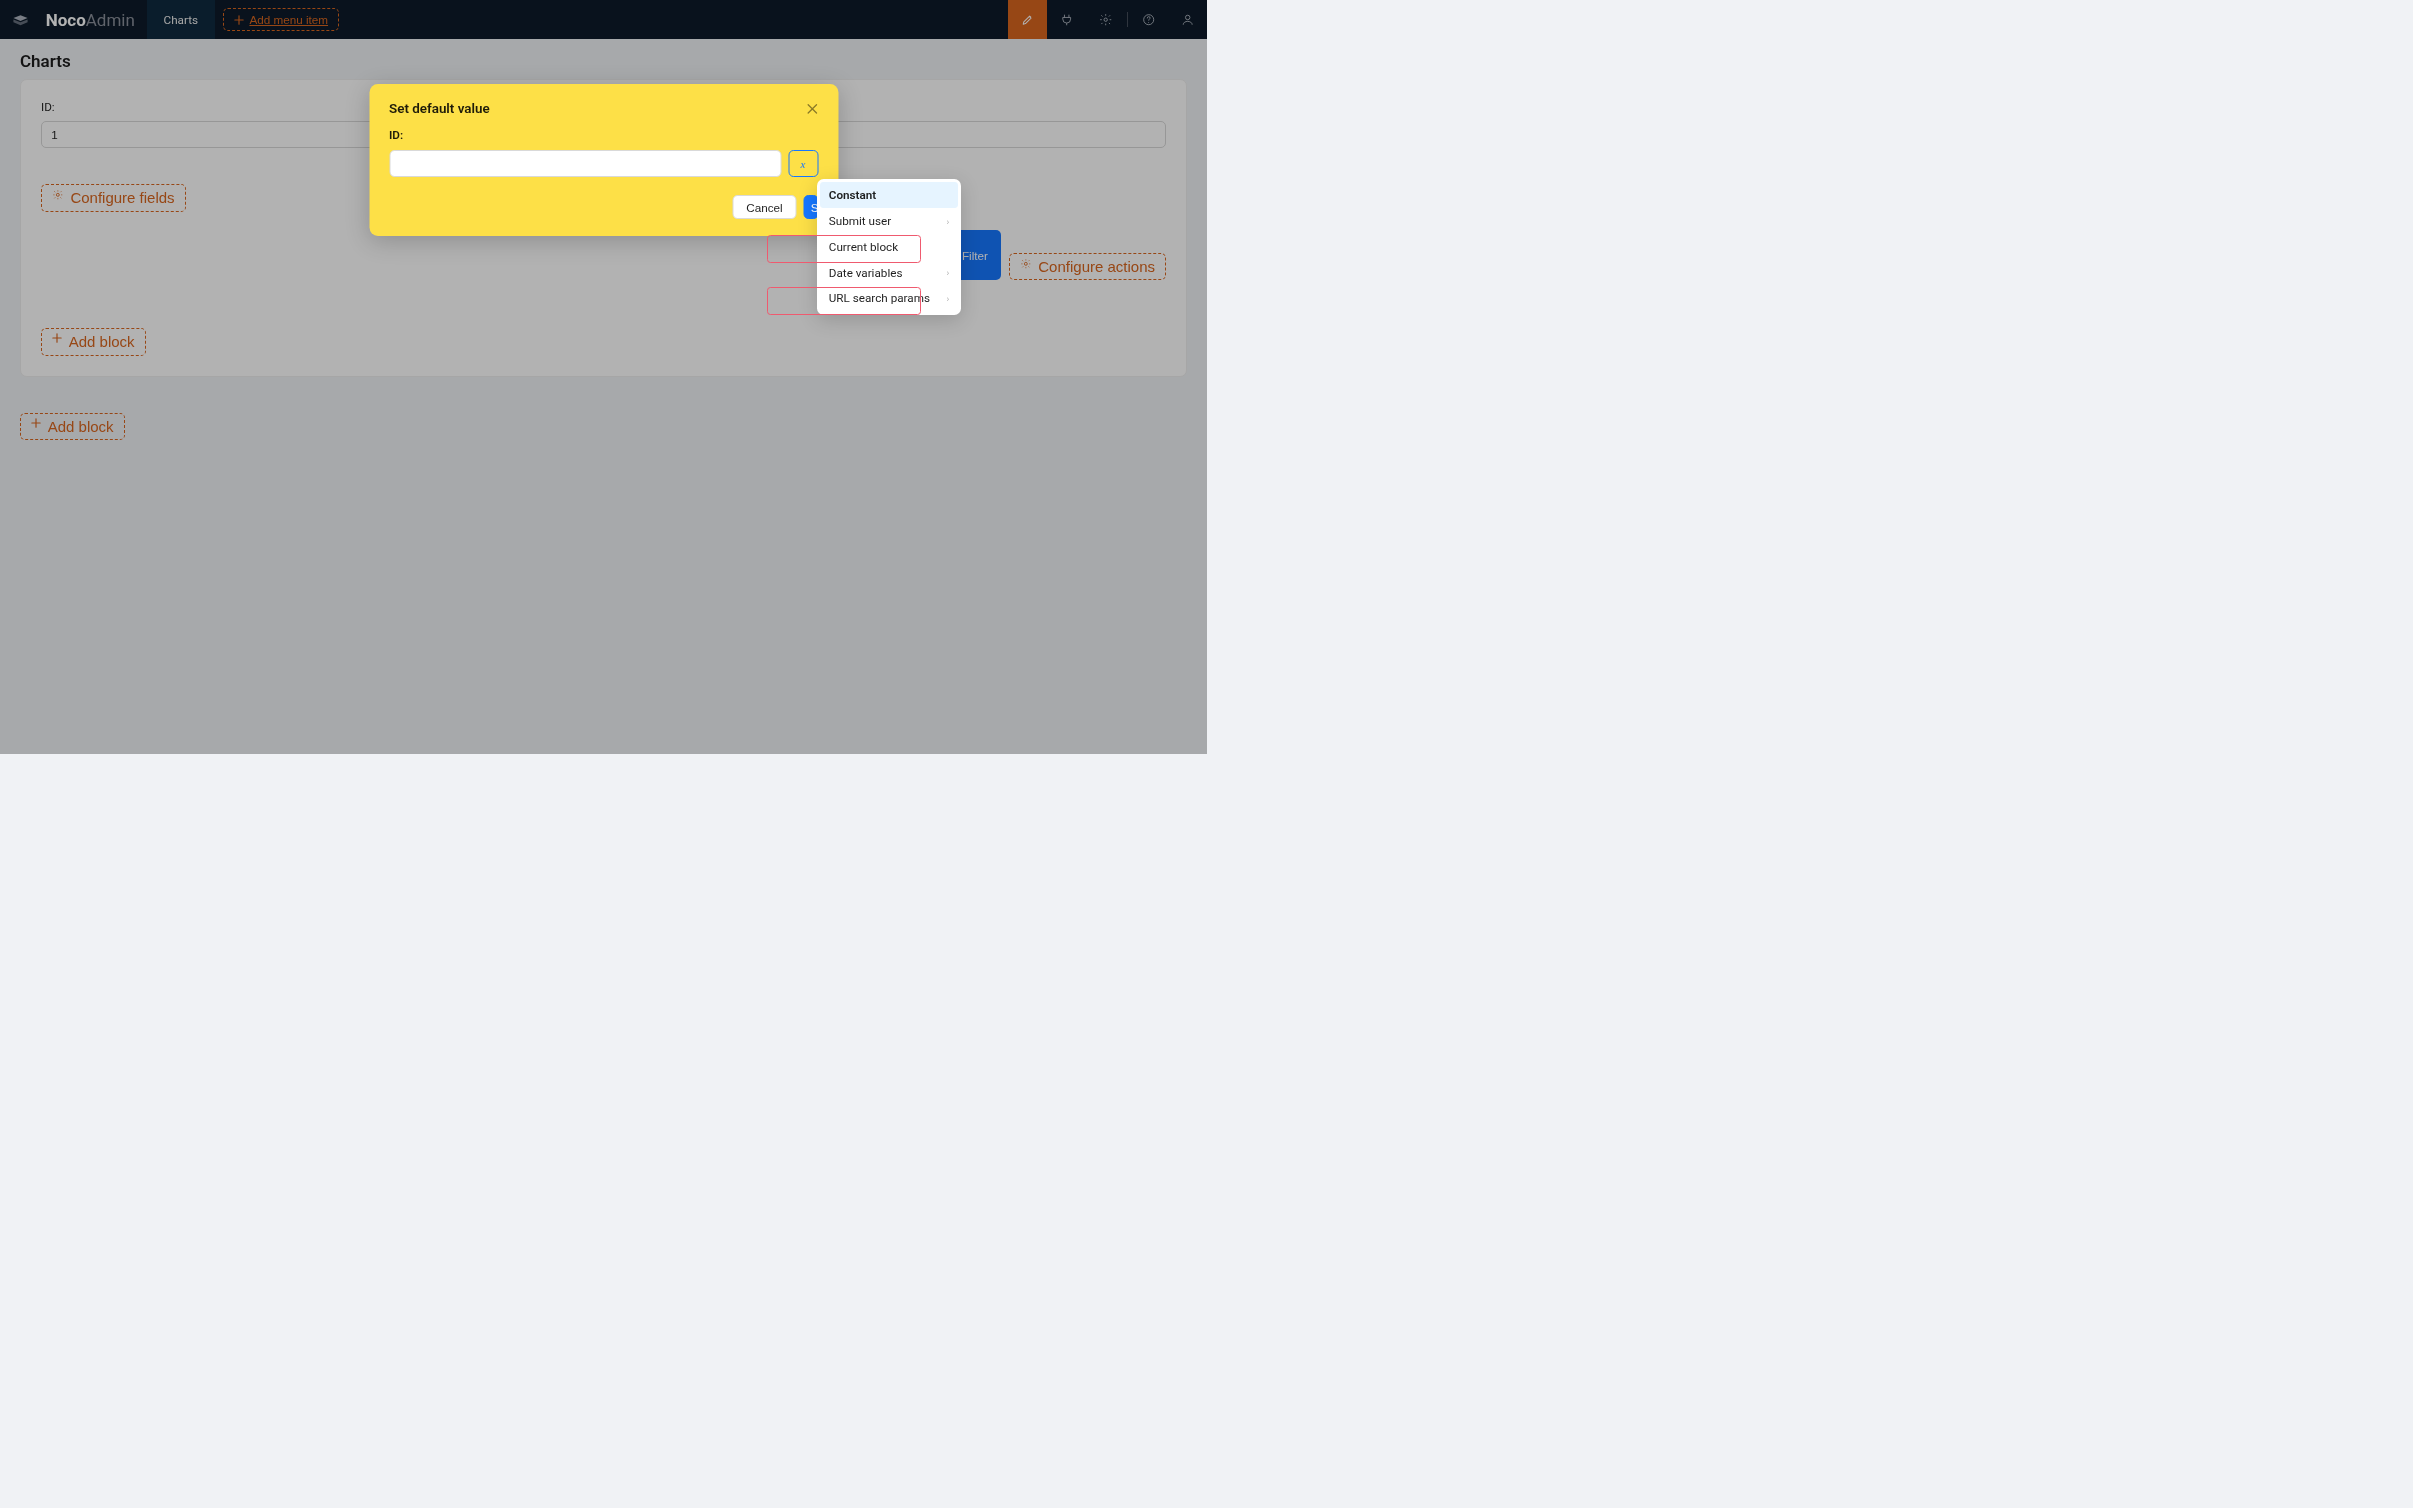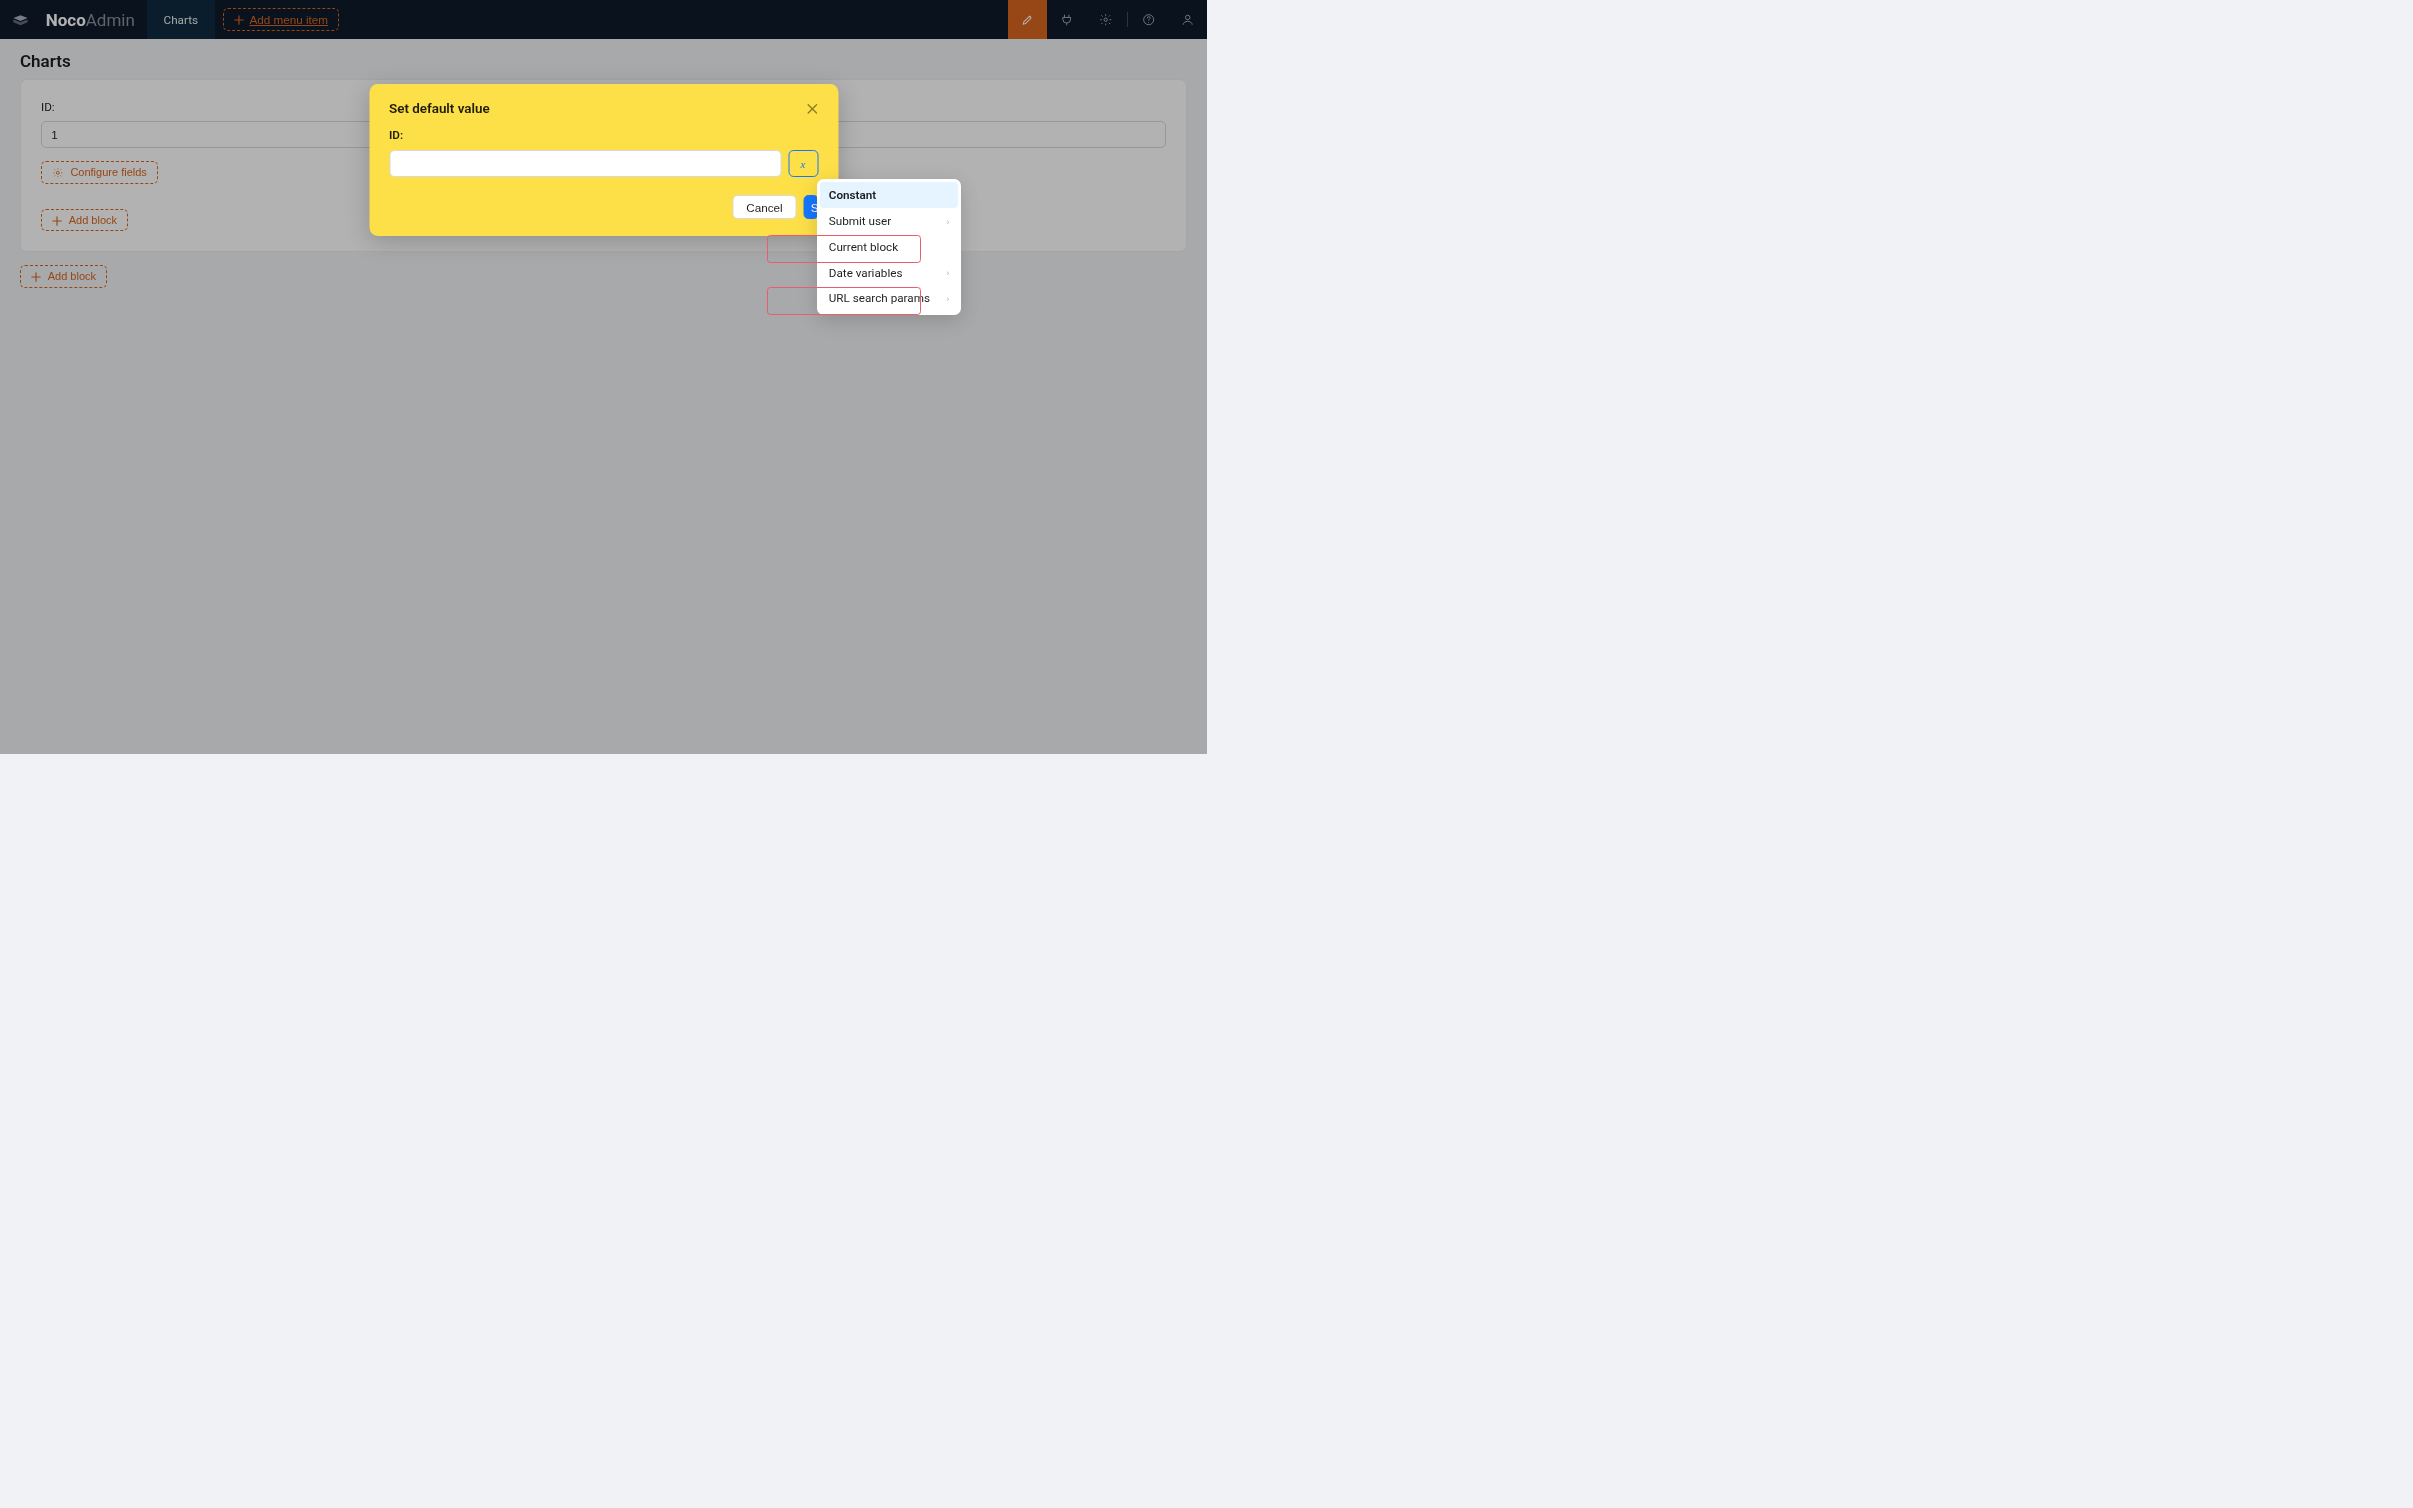--- a/index.html
+++ b/index.html
@@ -105,23 +105,24 @@
     color: rgba(0,0,0,0.88);
     background: #fff;
   }
   .dashed-btn {
     border: 0.8px dashed #d9661f;
     color: #d9661f;
     background: transparent;
     border-radius: 5px;
     padding: 4.2px 10px;
     display: inline-flex;
-    align-items: flex-end;
+    align-items: flex-start;
     gap: 6.7px;
-    font-size: 11px;
+    font-size: 15px;
+    margin-top: 23px;
   }
   .toolbar-row {
     display: flex;
     justify-content: flex-end;
     gap: 8.4px;
     margin-top: 18.4px;
   }
   .primary-btn {
     background: #1677ff;
     color: #fff;
@@ -324,20 +325,30 @@
     <input class="field-input" value="1" style="">
     <div class="spacer-16"></div>
     <button class="dashed-btn">
       <svg width="11.7" height="11.7" viewBox="0 0 24 24">
           <circle cx="12" cy="12" r="3" fill="none" stroke="currentColor" stroke-width="1.8"></circle>
           <path d="M12 3v2M12 19v2M5 5l1.5 1.5M17.5 17.5L19 19M3 12h2M19 12h2M5 19l1.5-1.5M17.5 6.5L19 5" stroke="currentColor" stroke-width="1.8"></path>
         </svg>
       <span>Configure fields</span>
     </button>
 
+    <div class="toolbar-row">
+      <button class="primary-btn">Filter</button>
+      <button class="dashed-btn">
+        <svg width="11.7" height="11.7" viewBox="0 0 24 24">
+            <circle cx="12" cy="12" r="3" fill="none" stroke="currentColor" stroke-width="1.8"></circle>
+            <path d="M12 3v2M12 19v2M5 5l1.5 1.5M17.5 17.5L19 19M3 12h2M19 12h2M5 19l1.5-1.5M17.5 6.5L19 5" stroke="currentColor" stroke-width="1.8"></path>
+          </svg>
+        <span>Configure actions</span>
+      </button>
+    </div>
 
 
     <div class="spacer-30"></div>
     <button class="dashed-btn">
       <svg width="10" height="10" viewBox="0 0 12 12">
           <path d="M6 1v10M1 6h10" stroke="currentColor" stroke-width="1.4" stroke-linecap="round"></path>
         </svg>
       <span>Add block</span>
     </button>
   </div>

